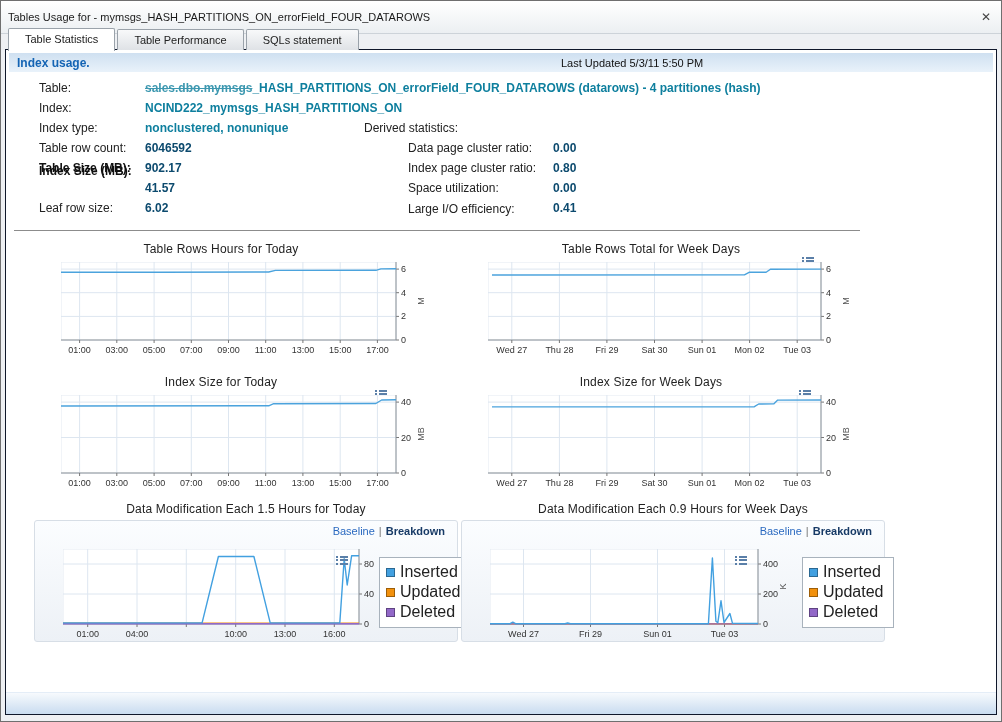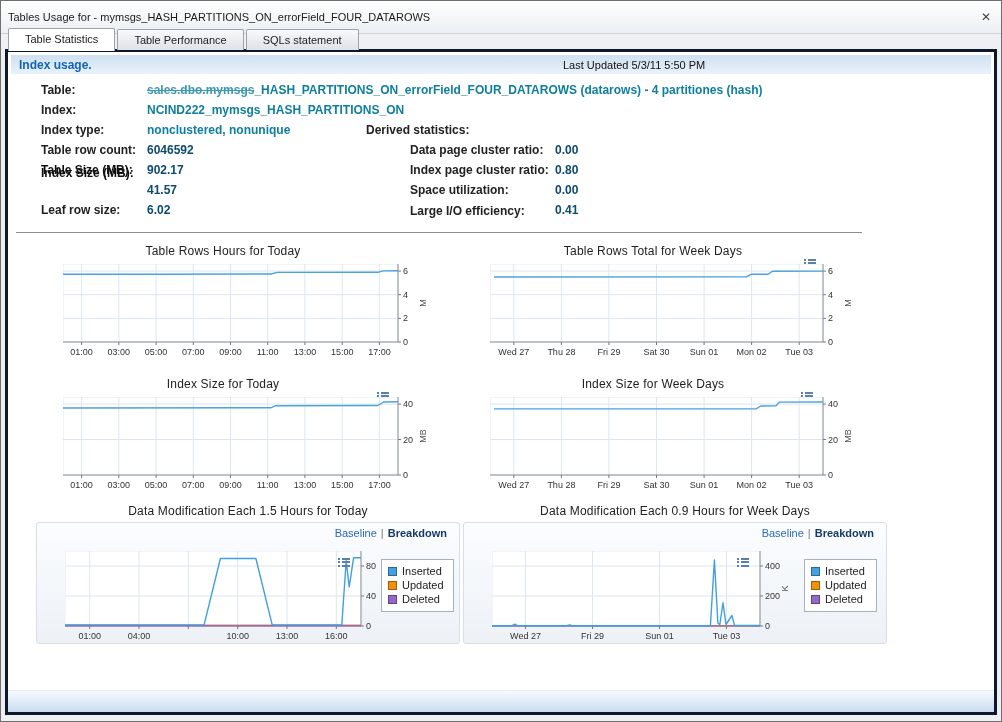--- a/index.html
+++ b/index.html
@@ -11,29 +11,29 @@
               background:linear-gradient(#ffffff,#eceff2); border-bottom:1px solid #cdd3d9; }
   .close-btn { margin-left:auto; font-size:12px; color:#444; width:16px; text-align:center; cursor:default; }
 
   .tabstrip { position:absolute; top:26px; left:7px; height:23px; display:flex; align-items:flex-end; z-index:3; }
   .tab { font-size:11px; color:#222; padding:4px 16px 4px; margin-right:2px;
          background:linear-gradient(#f8f9fa,#dfe2e6); border:1px solid #9aa2aa; border-bottom:none;
          border-radius:2px 2px 0 0; }
   .tab.active { background:#ffffff; padding-bottom:6px; margin-bottom:-1px; font-weight:normal; }
 
   .content { position:absolute; top:48px; left:4px; width:992px; height:666px;
-             background:#ffffff; border:3px solid #0f172a; }
+             background:#ffffff; border:1px solid #0f172a; }
 
   .section-header { position:absolute; top:3px; left:3px; right:3px; height:19px;
                     background:linear-gradient(#cfe0f1,#e9f2fa); display:flex; align-items:center;
                     padding:0 8px; }
   .section-title { color:#1464b4; font-weight:bold; font-size:12px; }
   .last-updated { position:absolute; left:552px; font-size:11px; color:#111; }
 
-  .dlabel { position:absolute; font-size:12px; color:#222; white-space:nowrap;font-weight:bold; }
+  .dlabel { position:absolute; font-size:12px; color:#222; white-space:nowrap; }
   .dlabel.bold { font-weight:bold; color:#101010; }
   .dvalue { position:absolute; font-size:12px; font-weight:bold; color:#0e7f9e; white-space:nowrap; }
   .dvalue .strike { text-decoration:line-through; color:#3d98b0; }
   .dvalue.num { color:#0c4a6e; }
 
   .sep { position:absolute; top:180px; left:8px; width:846px; border:none; border-top:1px solid #8c8c8c; margin:0; }
 
   .chart-title { position:absolute; font-size:12px; color:#222; text-align:center; letter-spacing:.2px; }
   .plot { position:absolute; }
 
@@ -41,21 +41,21 @@
   .menu-icon i { display:block; position:relative; height:2px; width:8px; margin:1.5px 0 0 5px; background:#5a7fa8; }
   .menu-icon i::before { content:''; position:absolute; left:-4px; top:0; width:2px; height:2px; background:#5a7fa8; }
 
   .panel { position:absolute; width:424px; height:122px; border:1px solid #d7dee6; border-radius:3px;
            background:linear-gradient(#fbfdff,#edf1f6); }
   .panel-links { position:absolute; top:4px; right:12px; font-size:11px; white-space:nowrap; }
   .link-baseline { color:#2a69c0; cursor:pointer; }
   .link-sep { color:#777; margin:0 4px; }
   .link-breakdown { color:#173a66; font-weight:bold; cursor:pointer;margin-top:10px; }
 
-  .legend-box { position:absolute; background:#ffffff; border:1px solid #a8b2bc; padding:3px 9px 4px 6px; font-size:11px; color:#222; }
+  .legend-box { position:absolute; background:#ffffff; border:1px solid #a8b2bc; padding:3px 9px 4px 6px; font-size:16px; color:#222; }
   .legend-item { display:flex; align-items:center; margin:2px 0; cursor:pointer; }
   .swatch { width:9px; height:9px; margin-right:5px; border:1px solid rgba(0,0,0,.35); }
 
   .footer-band { position:absolute; left:0; right:0; bottom:0; height:22px;
                  background:linear-gradient(#f7fafd,#c9dcf0); border-top:1px solid #e4edf7; }
 
   svg text { font-family:"Liberation Sans", sans-serif; }
 </style>
 </head>
 <body>

